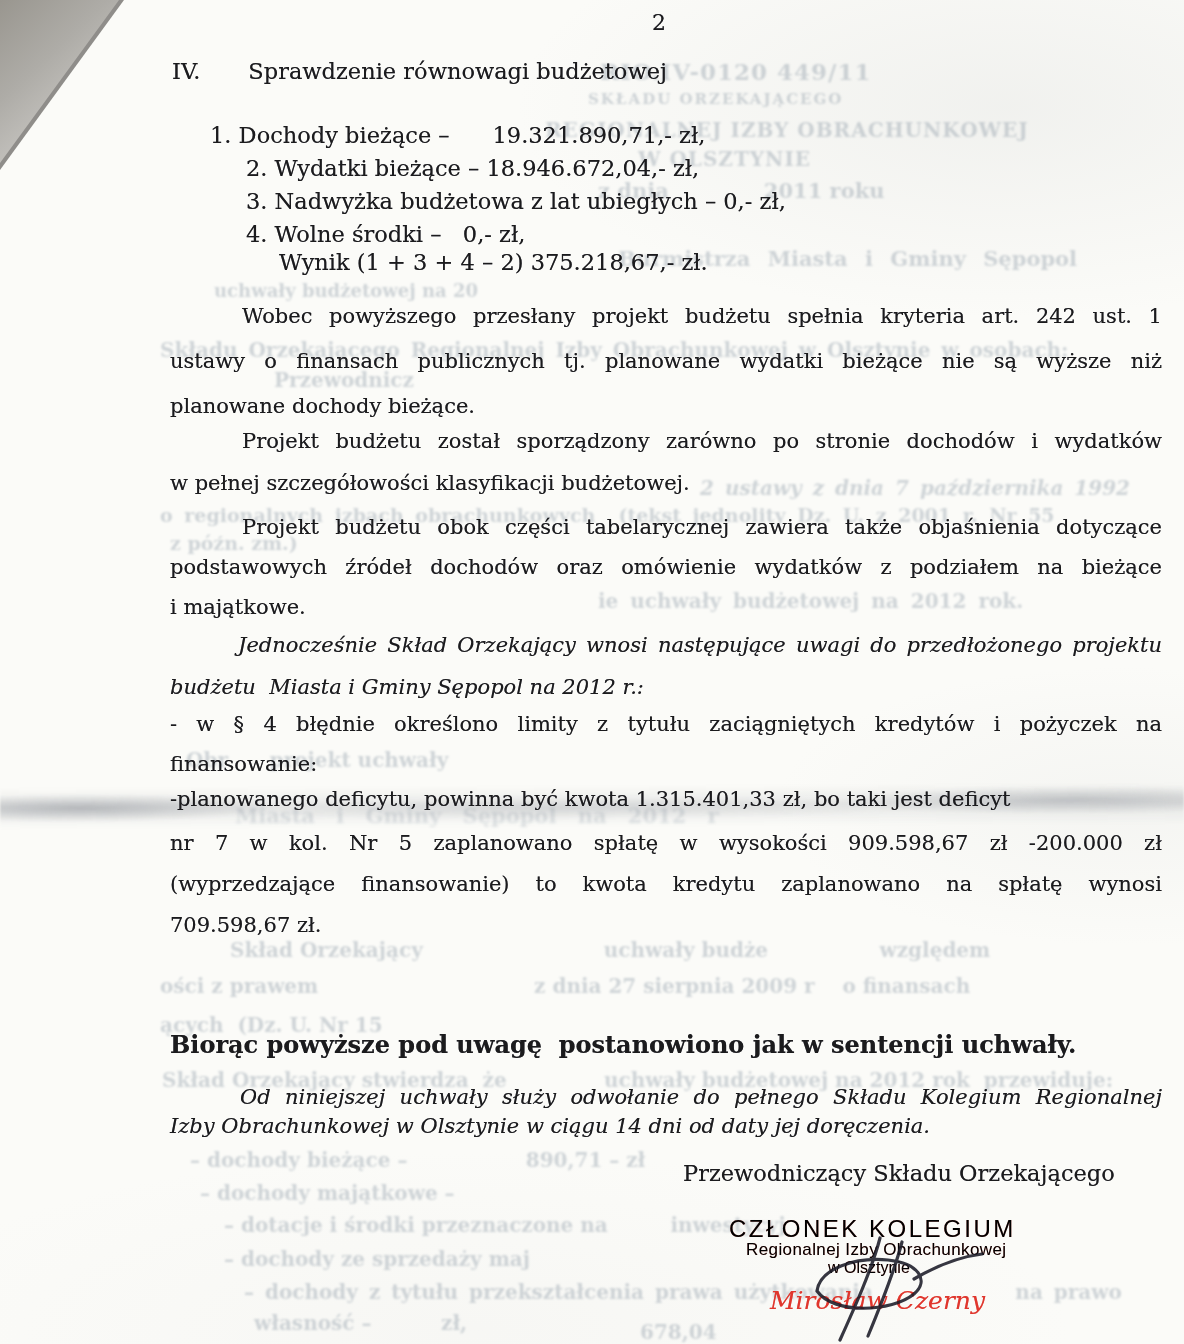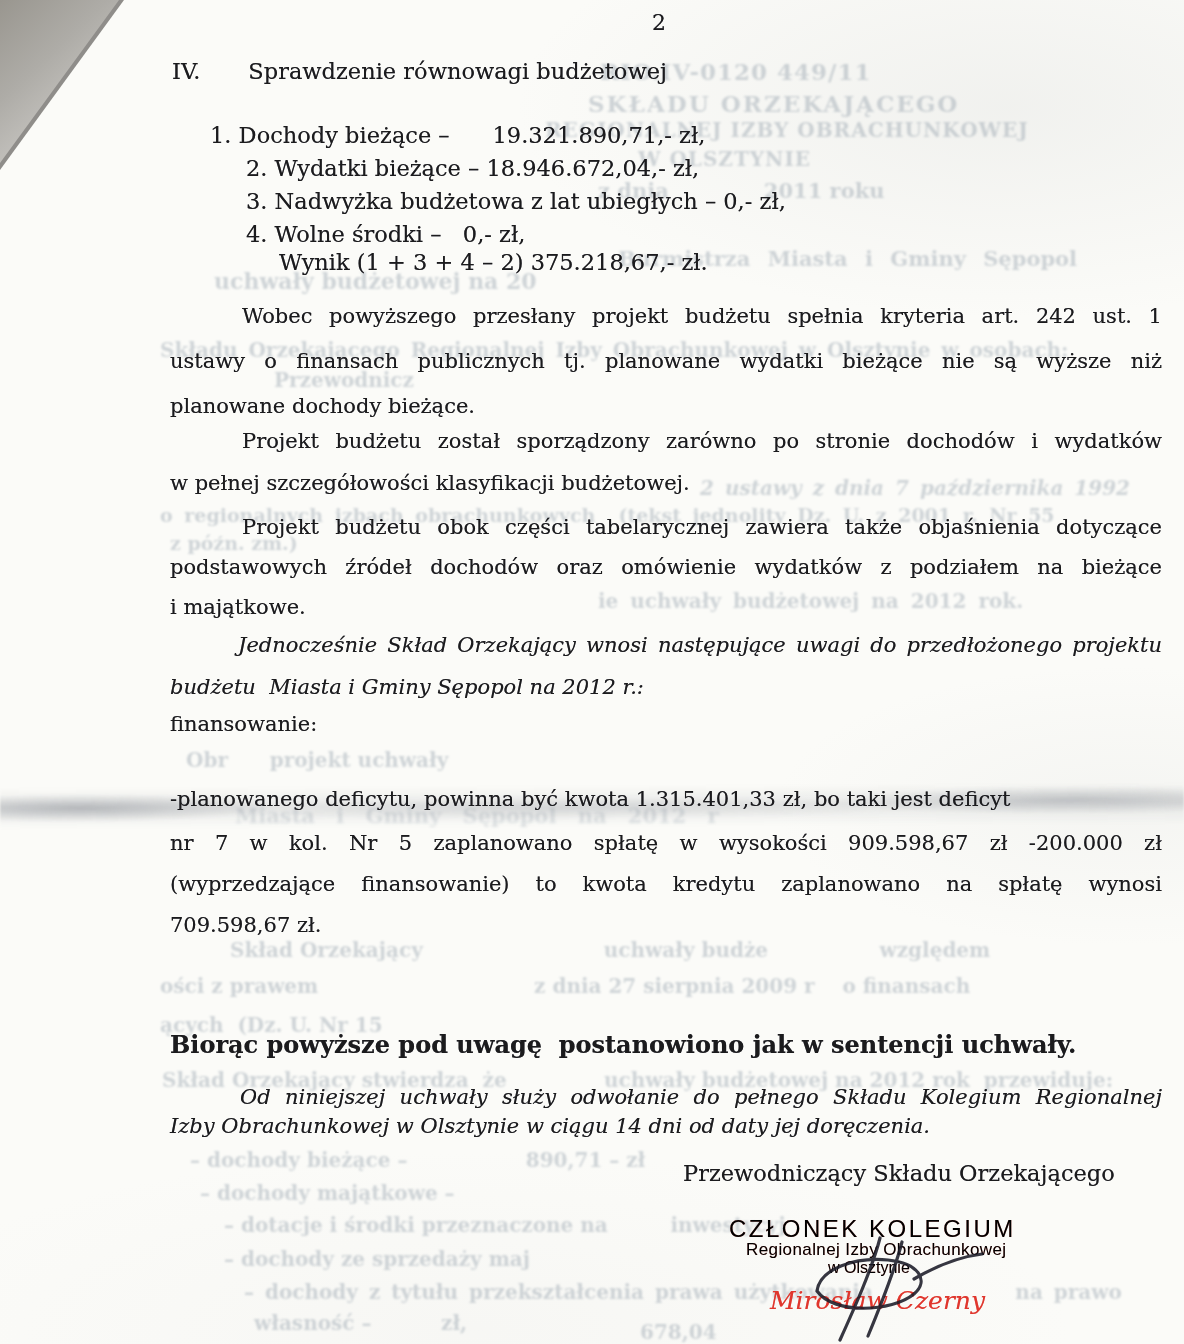--- a/index.html
+++ b/index.html
@@ -48,26 +48,26 @@
   .stamp-name{position:absolute;font-family:"DejaVu Serif",serif;font-style:italic;
     color:#e0362d;text-shadow:0 0 .6px rgba(224,54,45,.5);}
   svg.sig{position:absolute;overflow:visible;}
 </style>
 </head>
 <body>
 
 <div class="tint"></div>
 
 <div class="g" style="left:600px;top:58px;font-size:23px;letter-spacing:1px;">RIO.IV-0120 449/11</div>
-<div class="g" style="left:588px;top:90px;font-size:23px;letter-spacing:2px;">SKŁADU ORZEKAJĄCEGO</div>
+<div class="g" style="left:588px;top:90px;font-size:15px;letter-spacing:2px;">SKŁADU ORZEKAJĄCEGO</div>
 <div class="g" style="left:545px;top:118px;font-size:20px;letter-spacing:1px;">REGIONALNEJ IZBY OBRACHUNKOWEJ</div>
 <div class="g" style="left:638px;top:147px;font-size:20px;letter-spacing:1px;">W OLSZTYNIE</div>
 <div class="g" style="left:598px;top:178px;font-size:21px;">z dnia             2011 roku</div>
 <div class="g" style="left:618px;top:246px;font-size:21px;word-spacing:10px;">Burmistrza Miasta i Gminy Sępopol</div>
-<div class="g" style="left:214px;top:268px;font-size:22px;">uchwały budżetowej na 20</div>
+<div class="g" style="left:214px;top:280px;font-size:18px;">uchwały budżetowej na 20</div>
 <div class="g" style="left:160px;top:338px;font-size:20px;word-spacing:4px;">Składu Orzekającego Regionalnej Izby Obrachunkowej w Olsztynie w osobach:</div>
 <div class="g" style="left:274px;top:368px;font-size:20px;">Przewodnicz</div>
 <div class="g" style="left:700px;top:476px;font-size:20px;word-spacing:4px;font-style:italic;">2 ustawy z dnia 7 października 1992</div>
 <div class="g" style="left:160px;top:504px;font-size:19px;word-spacing:5px;">o regionalnych izbach obrachunkowych  (tekst jednolity Dz. U. z 2001 r. Nr 55</div>
 <div class="g" style="left:170px;top:532px;font-size:19px;">z późn. zm.)</div>
 <div class="g" style="left:598px;top:589px;font-size:20px;word-spacing:5px;">ie uchwały budżetowej na 2012 rok.</div>
 <div class="g" style="left:186px;top:748px;font-size:20px;">Obr      projekt uchwały</div>
 <div class="g g2" style="left:235px;top:803px;font-size:21px;word-spacing:14px;">Miasta i Gminy Sępopol na 2012 r</div>
 <div class="g" style="left:230px;top:938px;font-size:20px;">Skład Orzekający                          uchwały budże                względem</div>
 <div class="g" style="left:160px;top:974px;font-size:20px;">ości z prawem                               z dnia 27 sierpnia 2009 r    o finansach</div>
@@ -113,20 +113,21 @@
   <div class="jl">podstawowych źródeł dochodów oraz omówienie wydatków z podziałem na bieżące</div>
   <div class="ll">i majątkowe.</div>
 </div>
 
 <div class="para ital" style="top:624px;line-height:42px;">
   <div class="jl" style="padding-left:68px;">Jednocześnie Skład Orzekający wnosi następujące uwagi do przedłożonego projektu</div>
   <div class="ll pre">budżetu  Miasta i Gminy Sępopol na 2012 r.:</div>
 </div>
 
 <div class="para" style="top:704px;line-height:40px;">
+  <div class="jl">- w § 4 błędnie określono limity z tytułu zaciągniętych kredytów i pożyczek na</div>
   <div class="ll">finansowanie:</div>
 </div>
 
 <div class="para" style="top:781px;line-height:36px;">
   <div class="ll">-planowanego deficytu, powinna być kwota 1.315.401,33 zł, bo taki jest deficyt</div>
 </div>
 
 <div class="para" style="top:823px;line-height:41px;">
   <div class="jl">nr 7 w kol. Nr 5 zaplanowano spłatę w wysokości 909.598,67 zł   -200.000 zł</div>
   <div class="jl">(wyprzedzające finansowanie) to kwota kredytu zaplanowano na spłatę wynosi</div>

